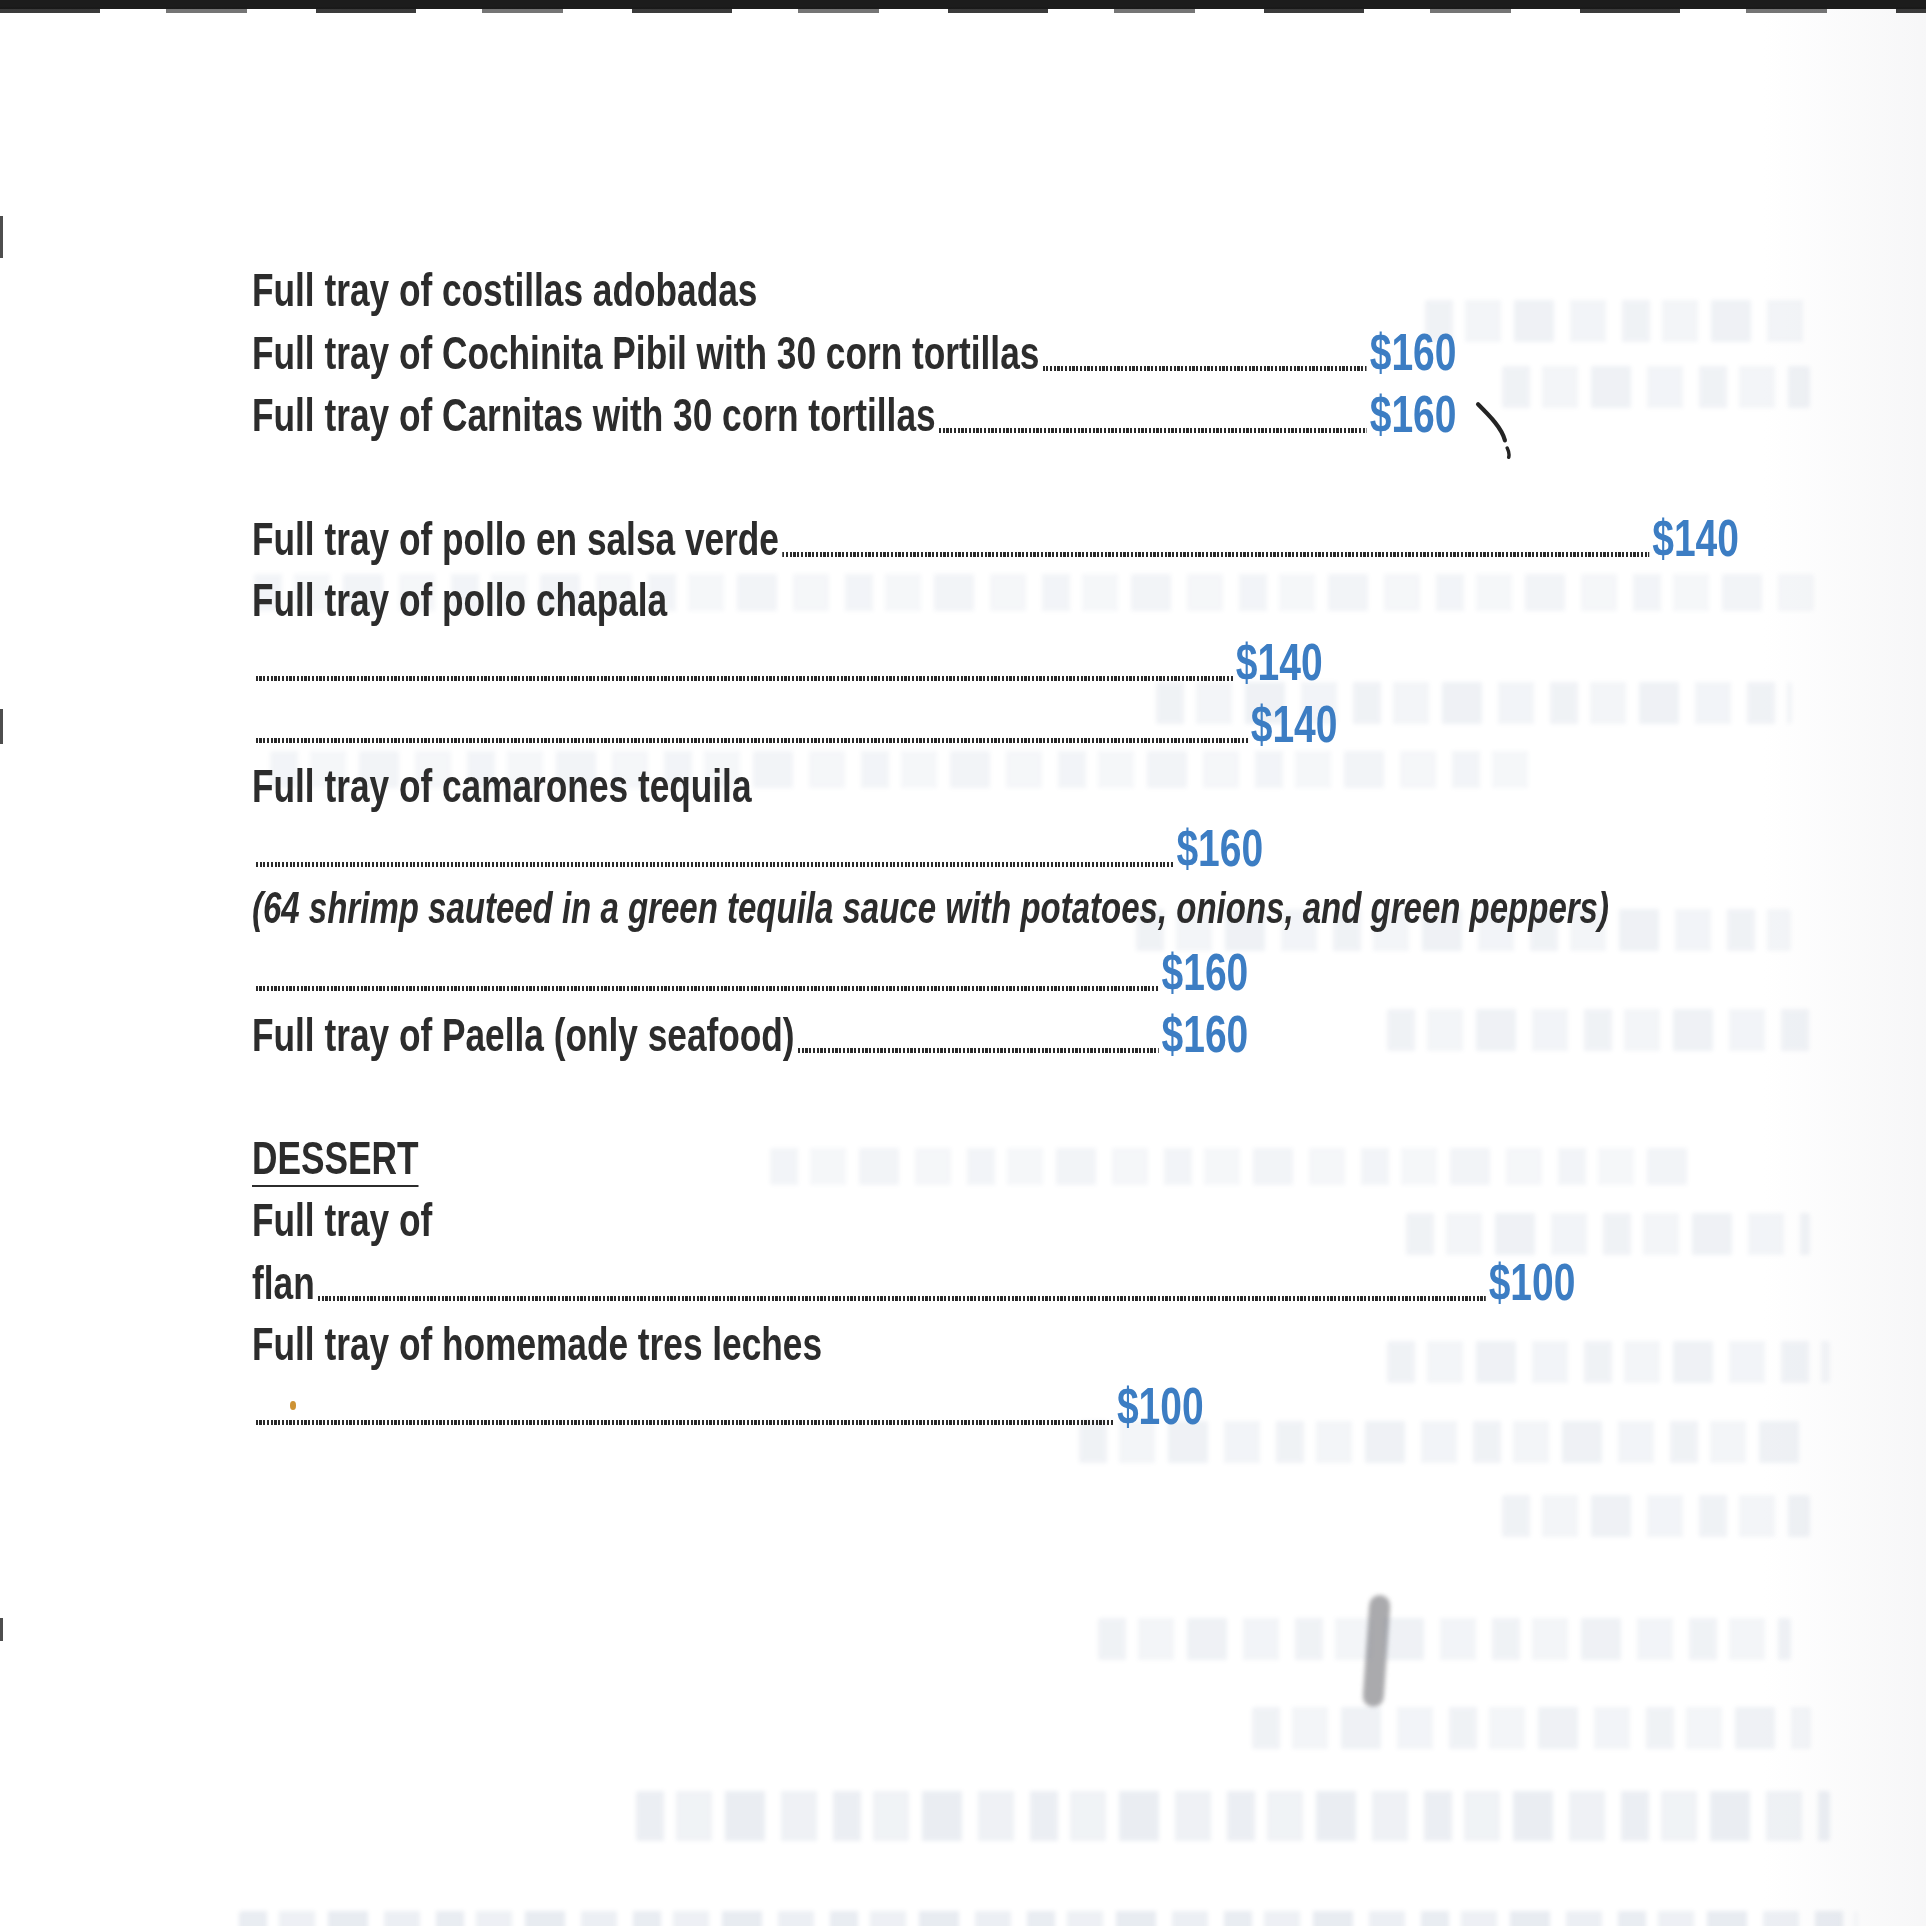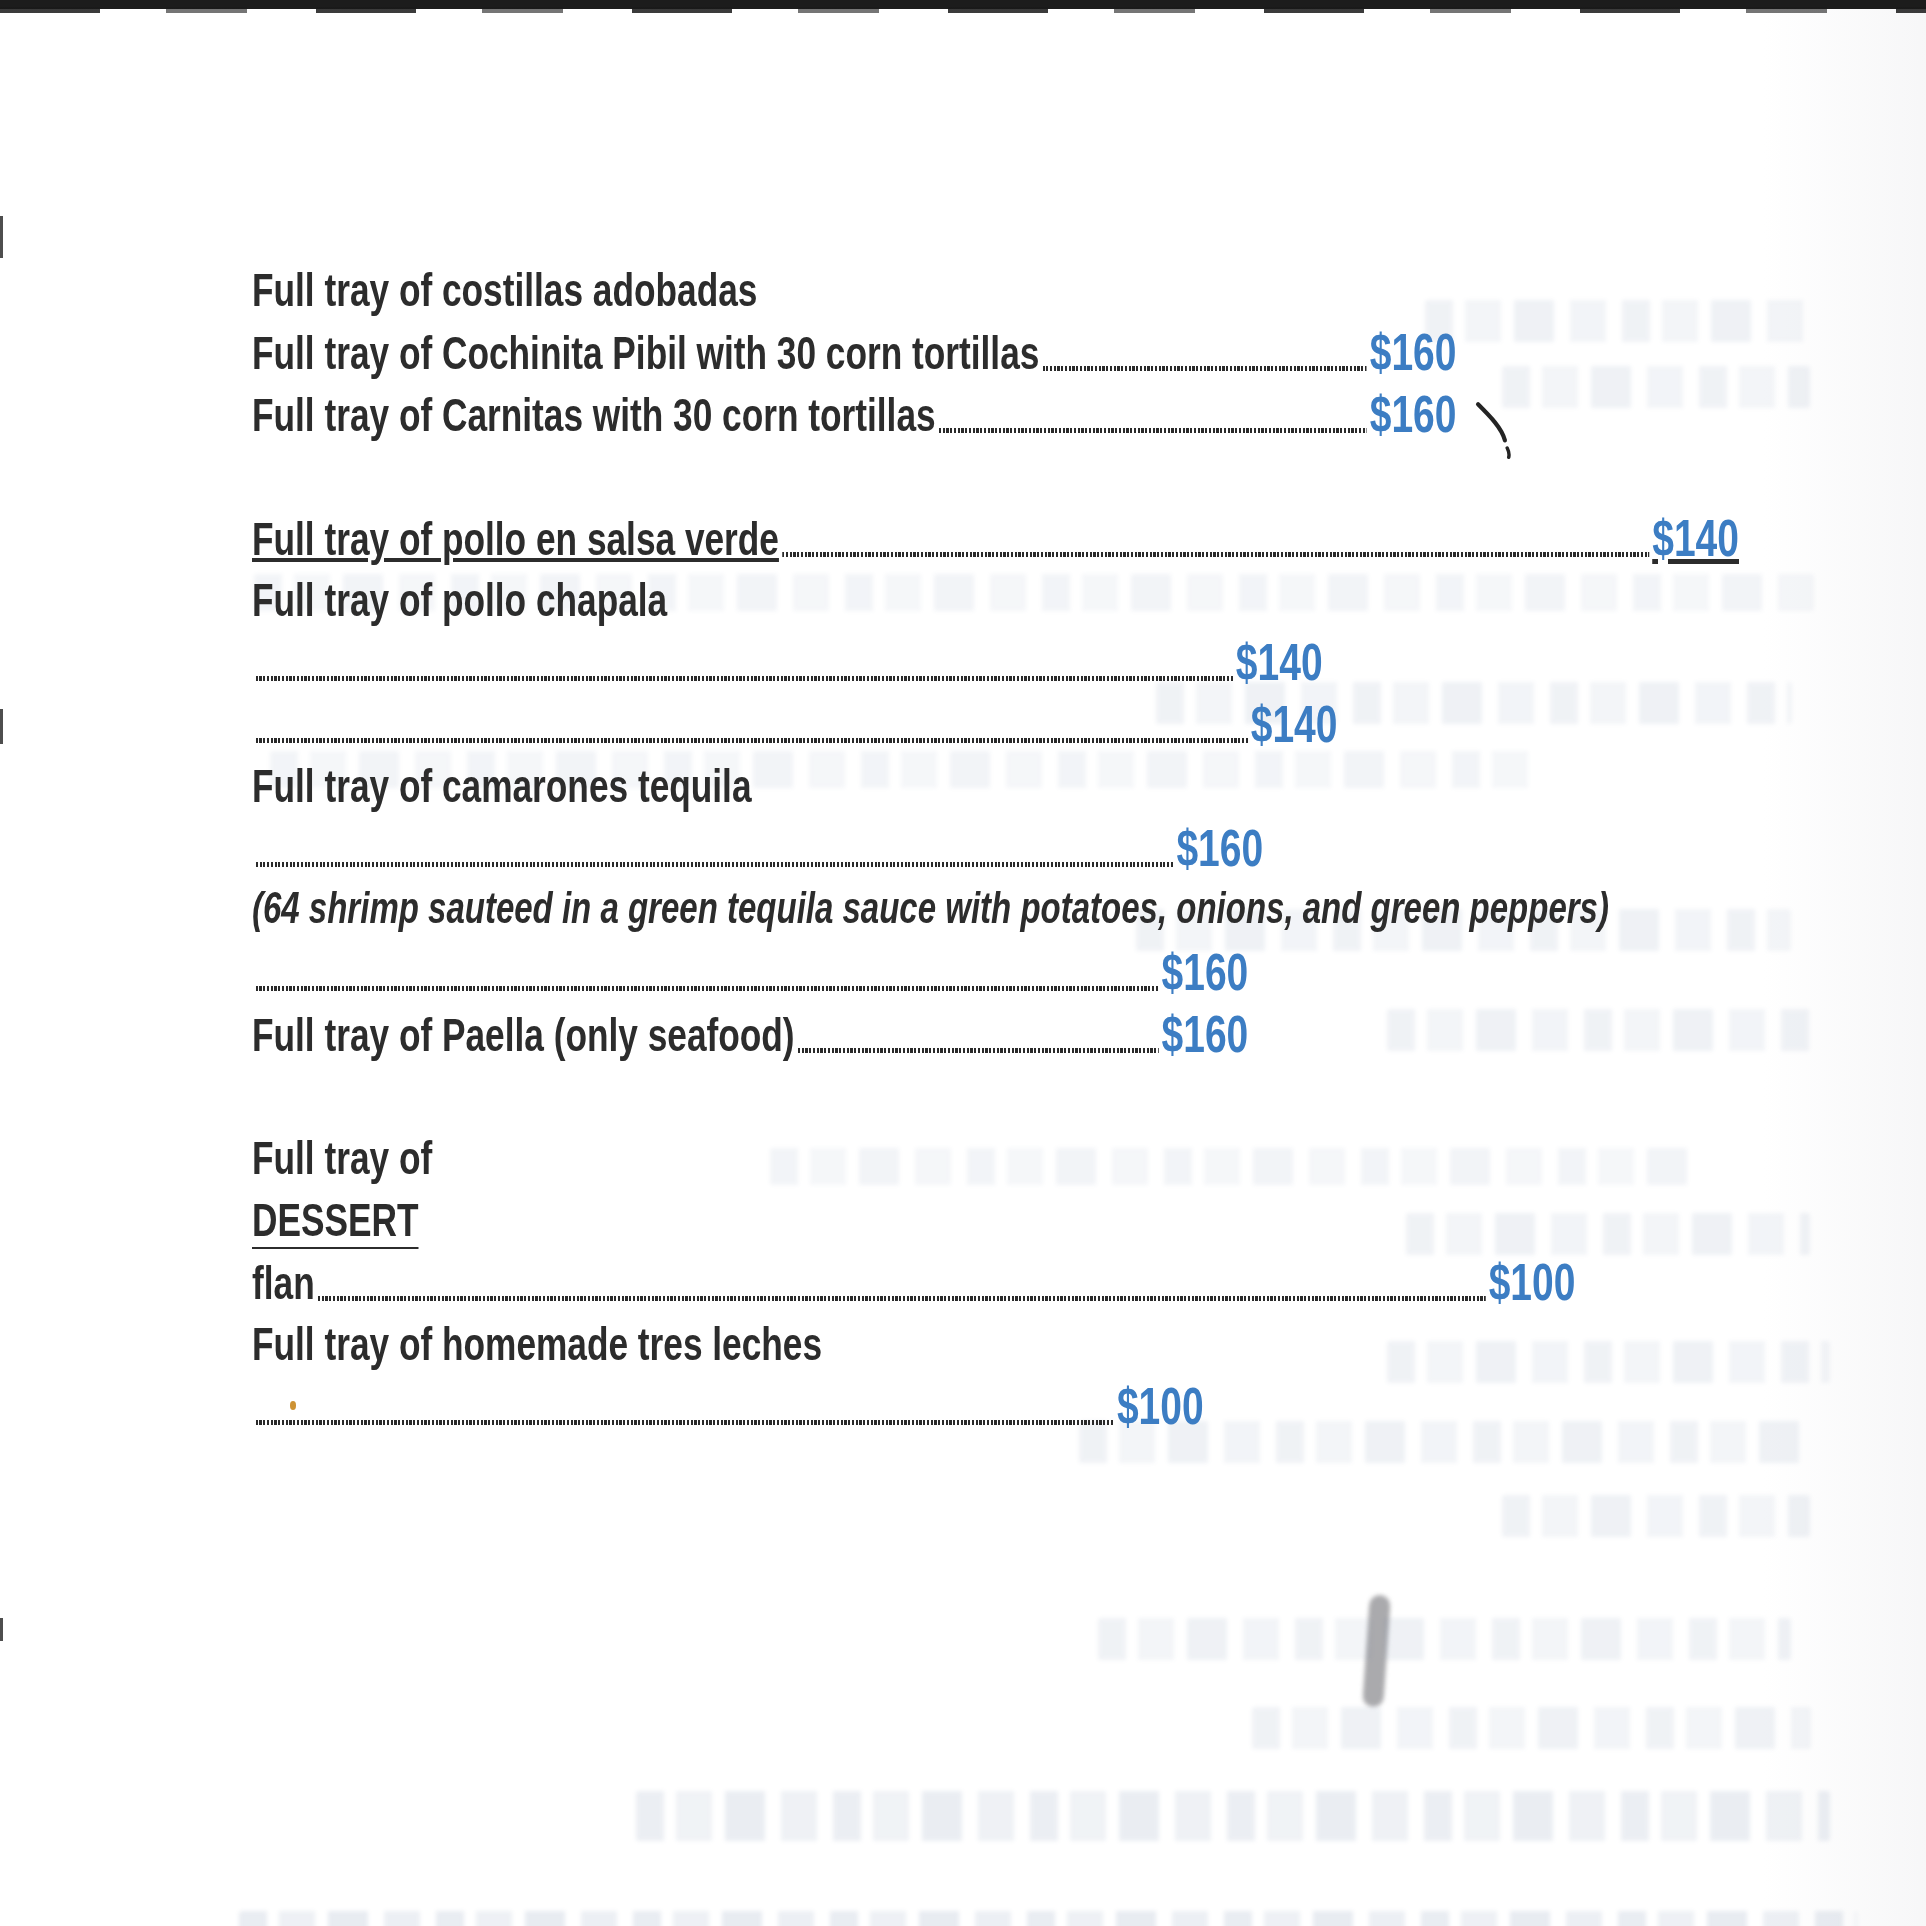--- a/index.html
+++ b/index.html
@@ -99,21 +99,21 @@
         </div>
       </div>
       <div class="row item" style="width: 81%;">
         <div class="row-inner">
           <span class="label">Full tray of Carnitas with 30 corn tortillas</span>
           <span class="dots"></span>
           <span class="price">$160</span>
         </div>
       </div>
       <div class="gap" style="height: 62px;"></div>
-      <div class="row item" style="width: 100%; text-decoration: underline;">
+      <div class="row item" style="width: 100%;">
         <div class="row-inner">
           <span class="label">Full tray of pollo en salsa verde</span>
           <span class="dots"></span>
           <span class="price">$140</span>
         </div>
       </div>
       <div class="row item">
         <div class="row-inner">
           <span class="label">Full tray of pollo chapala</span>
         </div>
@@ -153,28 +153,28 @@
         </div>
       </div>
       <div class="row item" style="width: 67%;">
         <div class="row-inner">
           <span class="label">Full tray of Paella (only seafood)</span>
           <span class="dots"></span>
           <span class="price">$160</span>
         </div>
       </div>
       <div class="gap" style="height: 62px;"></div>
+      <div class="row heading">
+        <div class="row-inner">
+          <span class="label">DESSERT</span>
+        </div>
+      </div>
       <div class="row item">
         <div class="row-inner">
           <span class="label">Full tray of</span>
-        </div>
-      </div>
-      <div class="row heading">
-        <div class="row-inner">
-          <span class="label">DESSERT</span>
         </div>
       </div>
       <div class="row item" style="width: 89%;">
         <div class="row-inner">
           <span class="label">flan</span>
           <span class="dots"></span>
           <span class="price">$100</span>
         </div>
       </div>
       <div class="row item">

